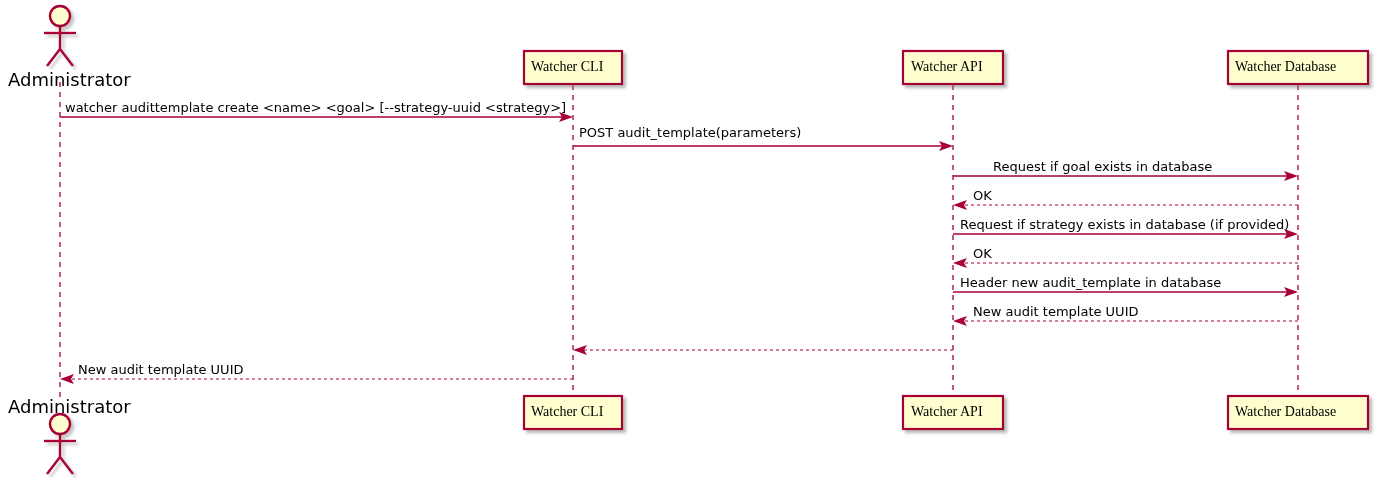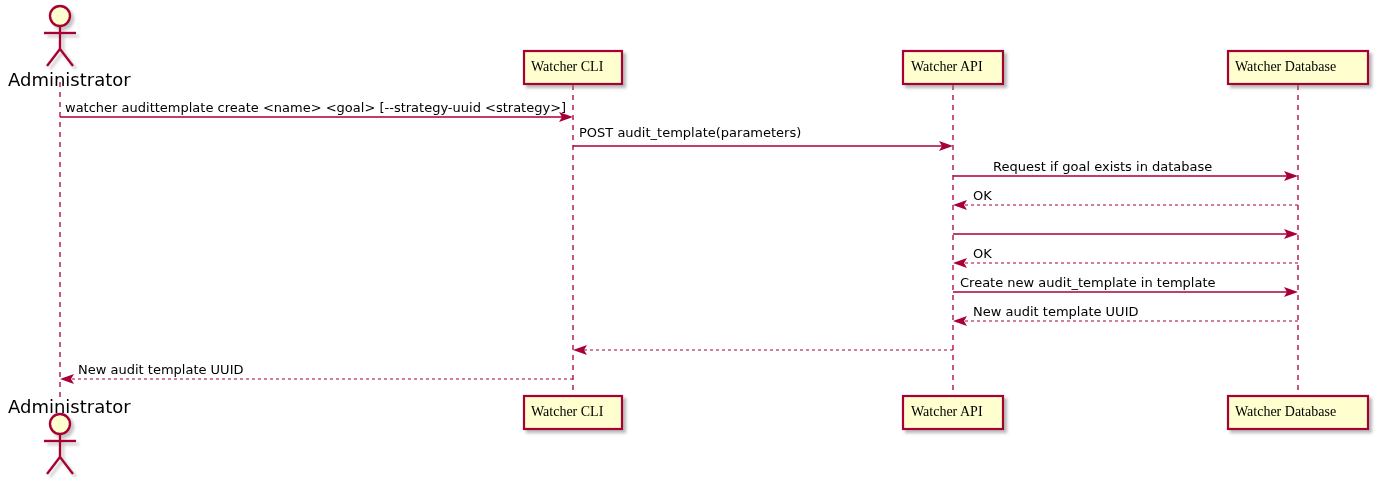--- a/index.html
+++ b/index.html
@@ -168,24 +168,25 @@
     <div class="participant-label" style="left:1235px; top:405px;">Watcher Database</div>
 
     <div class="lbl" style="left:65px; top:101px;">watcher audittemplate create &lt;name&gt; &lt;goal&gt; [--strategy-uuid &lt;strategy&gt;]</div>
 
     <div class="lbl" style="left:579px; top:126px;">POST audit_template(parameters)</div>
 
     <div class="lbl" style="left:960px; top:160px;margin-left:33px;">Request if goal exists in database</div>
 
     <div class="lbl" style="left:973px; top:189px;">OK</div>
 
+    <div class="lbl" style="left:960px; top:218px;">Request if strategy exists in database (if provided)</div>
 
     <div class="lbl" style="left:973px; top:247px;">OK</div>
 
-    <div class="lbl" style="left:960px; top:276px;">Create new audit_template in template</div>
+    <div class="lbl" style="left:960px; top:276px;">Header new audit_template in database</div>
 
     <div class="lbl" style="left:973px; top:305px;">New audit template UUID</div>
 
 
     <div class="lbl" style="left:78px; top:363px;">New audit template UUID</div>
 
   </div>
 
 </div>
 

